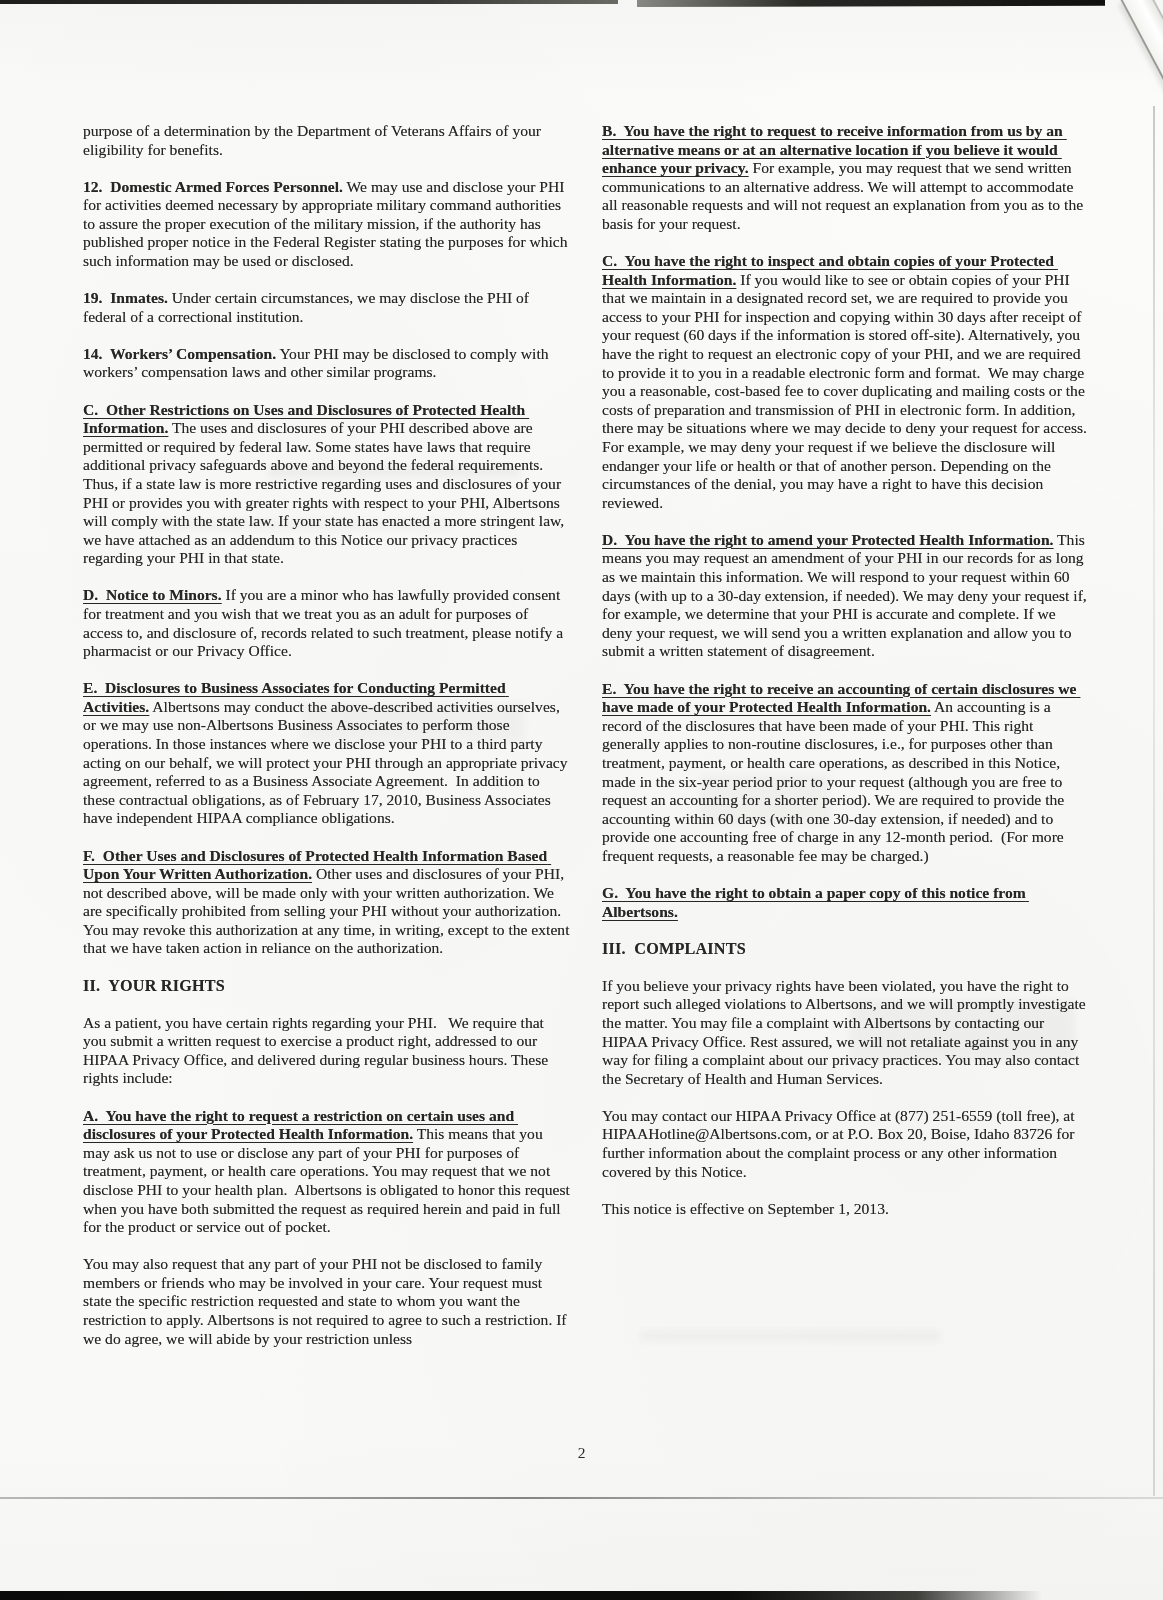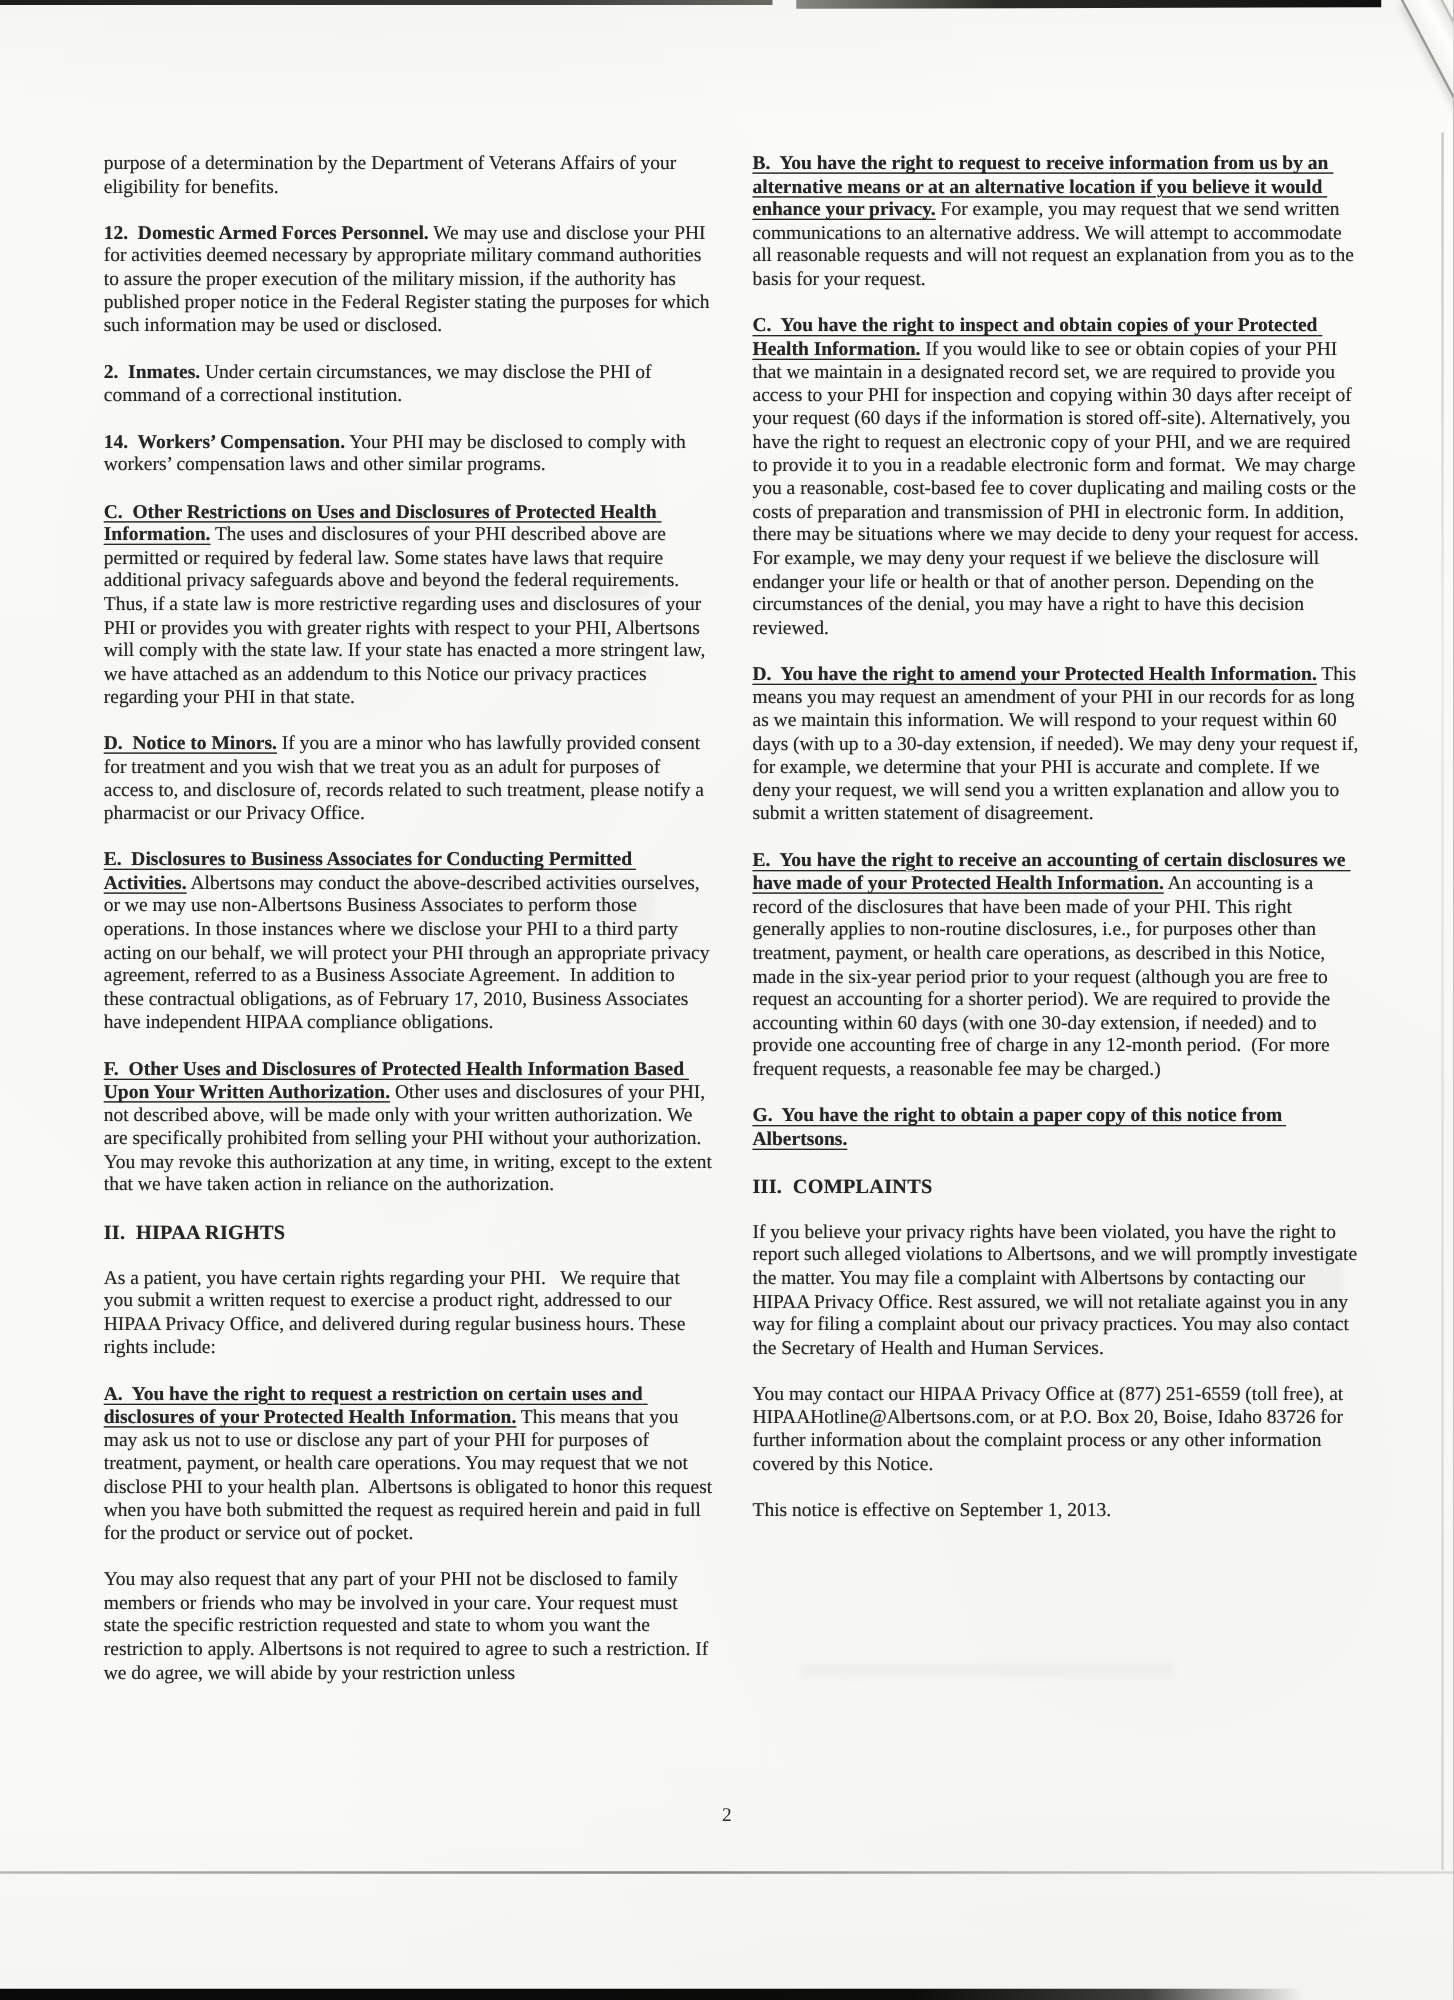--- a/index.html
+++ b/index.html
@@ -70,27 +70,27 @@
   <div class="ghost g4"></div>
   <div class="ghost g5"></div>
   <div class="ghost g6"></div>
   <div class="ghost g7"></div>
 
   <div class="columns">
 
     <div class="col">
       <p class="blk"><span>purpose of a determination by the Department of Veterans Affairs of your eligibility for benefits.</span></p>
       <p class="blk"><span class="lead">12.  Domestic Armed Forces Personnel.</span> <span>We may use and disclose your PHI for activities deemed necessary by appropriate military command authorities to assure the proper execution of the military mission, if the authority has published proper notice in the Federal Register stating the purposes for which such information may be used or disclosed.</span></p>
-      <p class="blk"><span class="lead">2.  Inmates.</span> <span>Under certain circumstances, we may disclose the PHI of command of a correctional institution.</span></p>
+      <p class="blk"><span class="lead">19.  Inmates.</span> <span>Under certain circumstances, we may disclose the PHI of federal of a correctional institution.</span></p>
       <p class="blk"><span class="lead">14.  Workers’ Compensation.</span> <span>Your PHI may be disclosed to comply with workers’ compensation laws and other similar programs.</span></p>
       <p class="blk"><span class="lead u">C.  Other Restrictions on Uses and Disclosures of Protected Health Information.</span> <span>The uses and disclosures of your PHI described above are permitted or required by federal law. Some states have laws that require additional privacy safeguards above and beyond the federal requirements. Thus, if a state law is more restrictive regarding uses and disclosures of your PHI or provides you with greater rights with respect to your PHI, Albertsons will comply with the state law. If your state has enacted a more stringent law, we have attached as an addendum to this Notice our privacy practices regarding your PHI in that state.</span></p>
       <p class="blk"><span class="lead u">D.  Notice to Minors.</span> <span>If you are a minor who has lawfully provided consent for treatment and you wish that we treat you as an adult for purposes of access to, and disclosure of, records related to such treatment, please notify a pharmacist or our Privacy Office.</span></p>
       <p class="blk"><span class="lead u">E.  Disclosures to Business Associates for Conducting Permitted Activities.</span> <span>Albertsons may conduct the above-described activities ourselves, or we may use non-Albertsons Business Associates to perform those operations. In those instances where we disclose your PHI to a third party acting on our behalf, we will protect your PHI through an appropriate privacy agreement, referred to as a Business Associate Agreement.  In addition to these contractual obligations, as of February 17, 2010, Business Associates have independent HIPAA compliance obligations.</span></p>
       <p class="blk"><span class="lead u">F.  Other Uses and Disclosures of Protected Health Information Based Upon Your Written Authorization.</span> <span>Other uses and disclosures of your PHI, not described above, will be made only with your written authorization. We are specifically prohibited from selling your PHI without your authorization.  You may revoke this authorization at any time, in writing, except to the extent that we have taken action in reliance on the authorization.</span></p>
-      <p class="blk hd">II.  HIPAA RIGHTS</p>
+      <p class="blk hd">II.  YOUR RIGHTS</p>
       <p class="blk"><span>As a patient, you have certain rights regarding your PHI.   We require that you submit a written request to exercise a product right, addressed to our HIPAA Privacy Office, and delivered during regular business hours. These rights include:</span></p>
       <p class="blk"><span class="lead u">A.  You have the right to request a restriction on certain uses and disclosures of your Protected Health Information.</span> <span>This means that you may ask us not to use or disclose any part of your PHI for purposes of treatment, payment, or health care operations. You may request that we not disclose PHI to your health plan.  Albertsons is obligated to honor this request when you have both submitted the request as required herein and paid in full for the product or service out of pocket.</span></p>
       <p class="blk"><span>You may also request that any part of your PHI not be disclosed to family members or friends who may be involved in your care. Your request must state the specific restriction requested and state to whom you want the restriction to apply. Albertsons is not required to agree to such a restriction. If we do agree, we will abide by your restriction unless</span></p>
     </div>
 
     <div class="col">
       <p class="blk"><span class="lead u">B.  You have the right to request to receive information from us by an alternative means or at an alternative location if you believe it would enhance your privacy.</span> <span>For example, you may request that we send written communications to an alternative address. We will attempt to accommodate all reasonable requests and will not request an explanation from you as to the basis for your request.</span></p>
       <p class="blk"><span class="lead u">C.  You have the right to inspect and obtain copies of your Protected Health Information.</span> <span>If you would like to see or obtain copies of your PHI that we maintain in a designated record set, we are required to provide you access to your PHI for inspection and copying within 30 days after receipt of your request (60 days if the information is stored off-site). Alternatively, you have the right to request an electronic copy of your PHI, and we are required to provide it to you in a readable electronic form and format.  We may charge you a reasonable, cost-based fee to cover duplicating and mailing costs or the costs of preparation and transmission of PHI in electronic form. In addition, there may be situations where we may decide to deny your request for access. For example, we may deny your request if we believe the disclosure will endanger your life or health or that of another person. Depending on the circumstances of the denial, you may have a right to have this decision reviewed.</span></p>
       <p class="blk"><span class="lead u">D.  You have the right to amend your Protected Health Information.</span> <span>This means you may request an amendment of your PHI in our records for as long as we maintain this information. We will respond to your request within 60 days (with up to a 30-day extension, if needed). We may deny your request if, for example, we determine that your PHI is accurate and complete. If we deny your request, we will send you a written explanation and allow you to submit a written statement of disagreement.</span></p>
       <p class="blk"><span class="lead u">E.  You have the right to receive an accounting of certain disclosures we have made of your Protected Health Information.</span> <span>An accounting is a record of the disclosures that have been made of your PHI. This right generally applies to non-routine disclosures, i.e., for purposes other than treatment, payment, or health care operations, as described in this Notice, made in the six-year period prior to your request (although you are free to request an accounting for a shorter period). We are required to provide the accounting within 60 days (with one 30-day extension, if needed) and to provide one accounting free of charge in any 12-month period.  (For more frequent requests, a reasonable fee may be charged.)</span></p>

